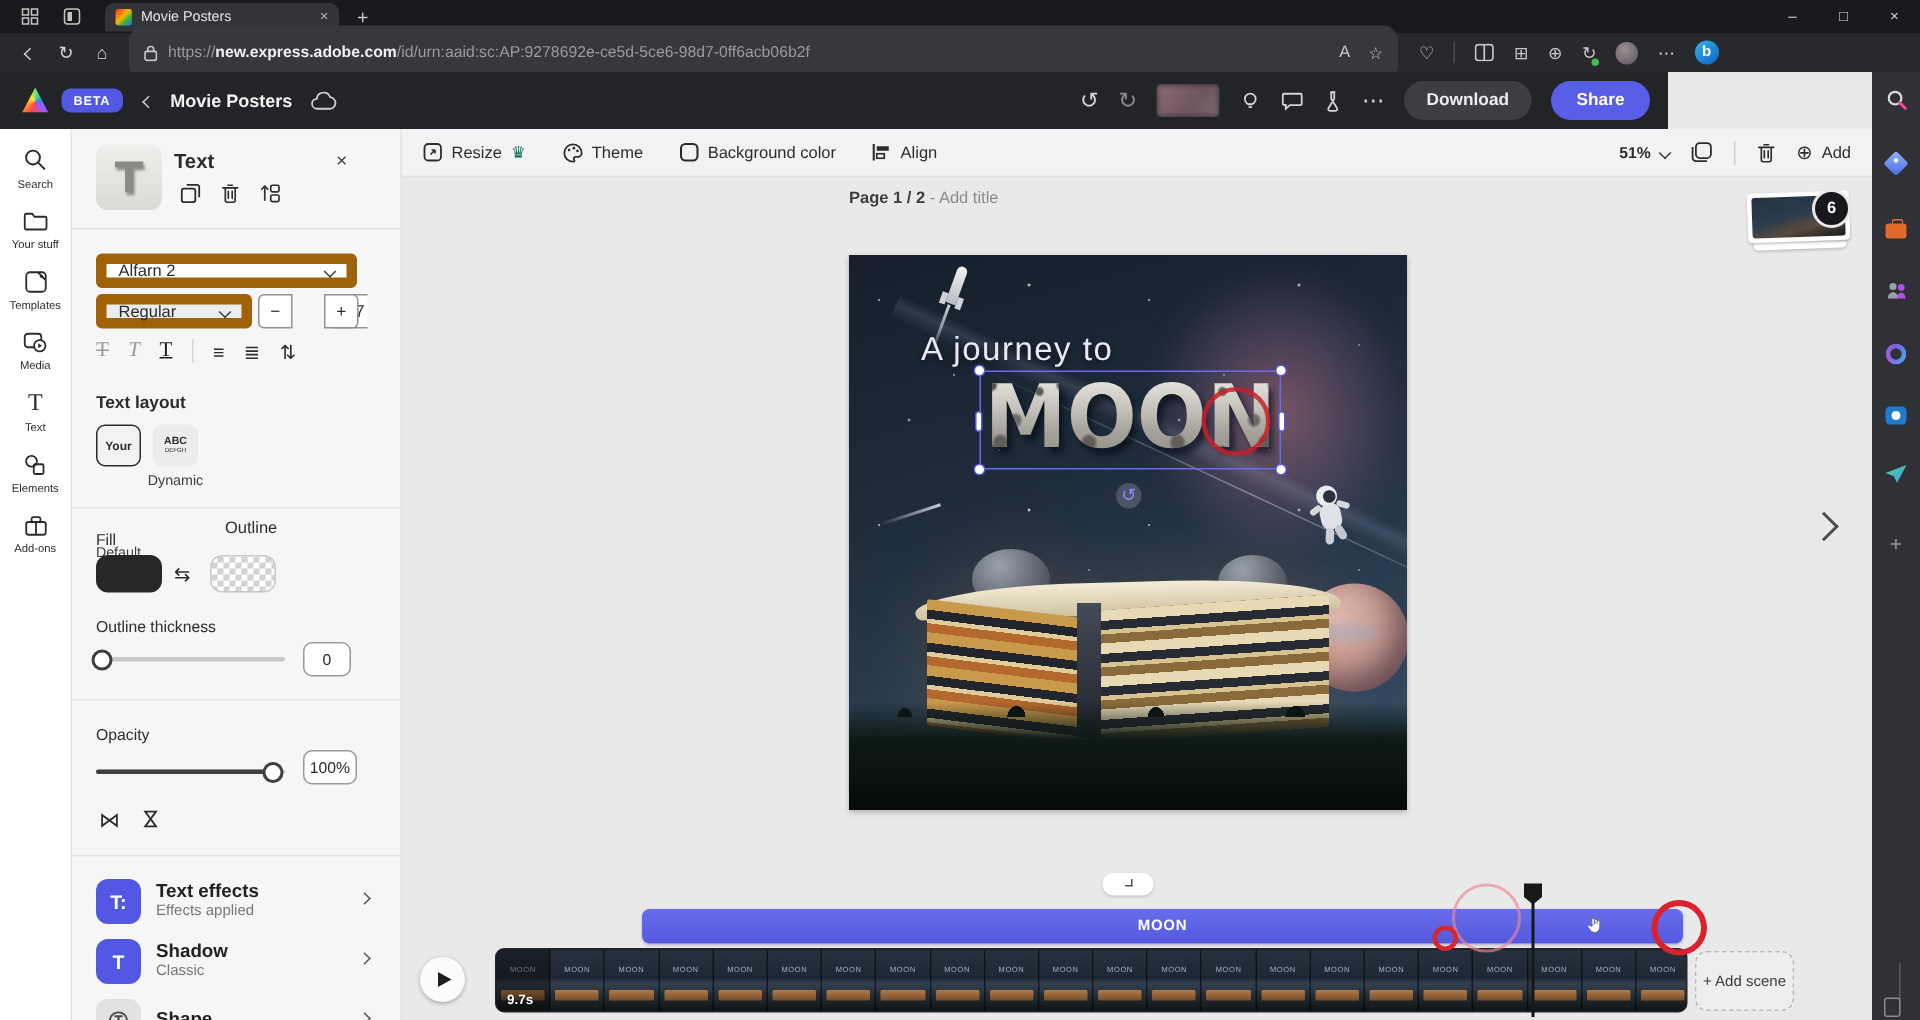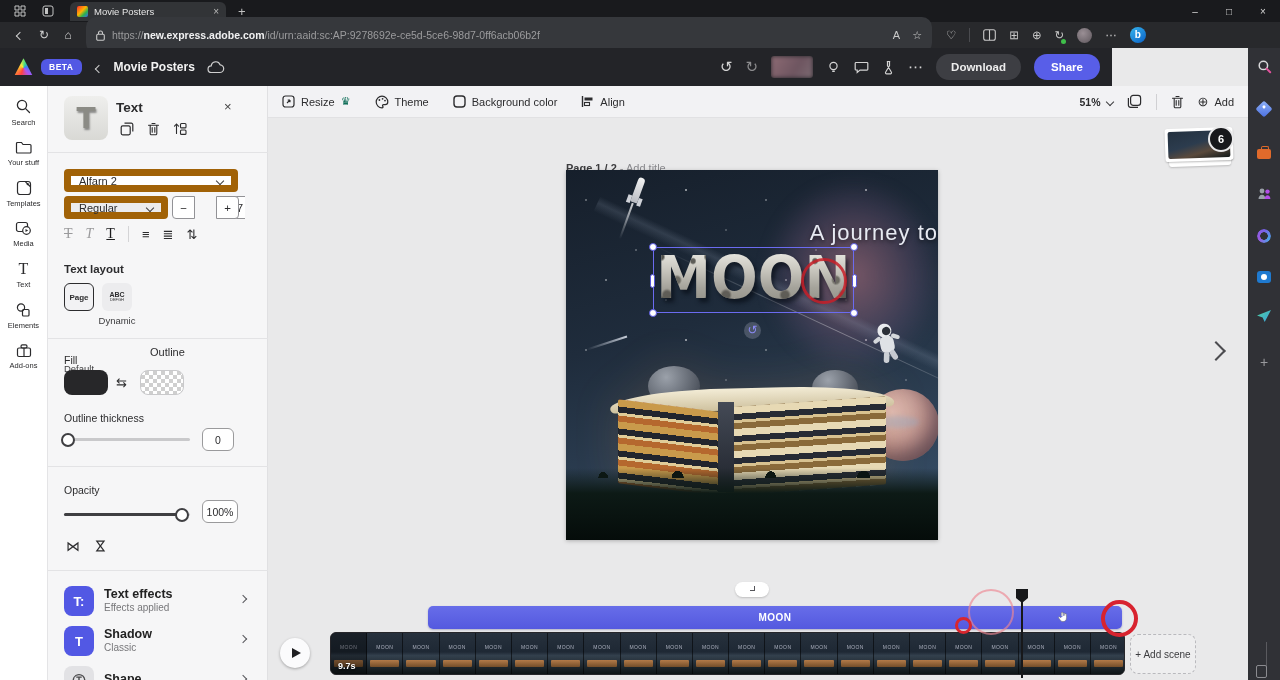--- a/index.html
+++ b/index.html
@@ -84,37 +84,37 @@
   .pchev { border-color:#55555a; }
 
   
   .canvas { position:absolute; top:86px; left:268px; width:980px; height:594px; background:#e9e9ea; }
   .ctoolbar { position:absolute; top:0; left:0; width:980px; height:32px; background:#f2f2f4; border-bottom:1px solid #e1e1e3; display:flex; align-items:center; padding:0 14px; gap:24px; font-size:11px; color:#2c2c2e; }
   .citem { display:flex; align-items:center; gap:6px; }
   .crown { color:#0f6e58; font-size:11px; }
   .ct-right { margin-left:auto; display:flex; align-items:center; gap:14px; }
   .zoomlbl { font-weight:bold; font-size:10.5px; }
 
-  .pagelabel { left:298px; top:40px; font-size:11px;margin-top:36px; }
+  .pagelabel { left:298px; top:40px; font-size:11px; }
   .pagelabel b { color:#3d3d3f; }
   .pagelabel span { color:#8a8a8e; }
 
   
   .poster { left:298px; top:84px; width:372px; height:370px; background:linear-gradient(165deg,#161f2b 0%,#1f2c3c 40%,#2b3d51 68%,#3a536d 100%); overflow:hidden; box-shadow:0 1px 4px rgba(0,0,0,.25); }
   .stars { position:absolute; inset:0 0 30% 0;
     background-image:radial-gradient(1px 1px at 20px 30px,#fff,transparent),radial-gradient(1px 1px at 70px 80px,rgba(255,255,255,.85),transparent),radial-gradient(1.4px 1.4px at 120px 20px,#fff,transparent),radial-gradient(1px 1px at 160px 60px,rgba(255,255,255,.7),transparent),radial-gradient(1.2px 1.2px at 40px 110px,rgba(255,255,255,.9),transparent),radial-gradient(1px 1px at 100px 130px,rgba(255,255,255,.6),transparent);
     background-size:180px 150px; }
   .nebula { position:absolute; right:-30px; top:-20px; width:230px; height:250px; background:radial-gradient(closest-side,rgba(208,130,146,.5),rgba(130,95,135,.25) 55%,transparent 78%); filter:blur(7px); }
   .beam { position:absolute; left:10px; top:70px; width:460px; height:120px; transform:rotate(25deg); background:linear-gradient(180deg,transparent 44%,rgba(190,205,228,.14) 50%,transparent 58%); }
   .beamline { position:absolute; left:60px; top:160px; width:420px; height:1px; transform:rotate(25deg); background:linear-gradient(90deg,transparent,rgba(255,255,255,.35),transparent); }
   .rocket { position:absolute; left:50px; top:6px; width:30px; height:70px; transform:rotate(20deg); }
   .rocket .body { position:absolute; left:11px; top:0; width:7px; height:26px; background:linear-gradient(180deg,#f2f2f2,#b9bcc2); border-radius:4px 4px 1px 1px; }
   .rocket .fin { position:absolute; top:20px; width:4px; height:8px; background:#cfd2d8; }
   .rocket .trail { position:absolute; left:13px; top:27px; width:2px; height:38px; background:linear-gradient(180deg,rgba(255,255,255,.8),transparent); }
-  .ptitle1 { position:absolute; left:0; top:50px; width:100%; text-align:right; color:#e7eaf2; font-size:22px; letter-spacing:1px; text-shadow:0 2px 4px rgba(0,0,0,.55); }
+  .ptitle1 { position:absolute; left:0; top:50px; width:100%; text-align:left; color:#e7eaf2; font-size:22px; letter-spacing:1px; text-shadow:0 2px 4px rgba(0,0,0,.55);padding-left:48px; }
   .moonword { position:absolute; left:87px; top:78px; width:201px; text-align:center; font-family:"DejaVu Sans",sans-serif; font-weight:bold; font-size:55px; line-height:60px; transform:scaleY(1.06);
     background:radial-gradient(circle at 8px 10px,rgba(72,72,66,.95) 2.5px,rgba(72,72,66,0) 4.5px),radial-gradient(circle at 24px 32px,rgba(95,93,85,.85) 3px,transparent 5px),radial-gradient(circle at 40px 14px,rgba(62,62,58,.8) 2px,transparent 3.5px),radial-gradient(circle at 14px 46px,rgba(84,82,76,.85) 3.5px,transparent 6px),radial-gradient(circle at 34px 54px,rgba(66,66,60,.8) 2px,transparent 3.5px),linear-gradient(180deg,#f1f0ea 0%,#cbc9c1 35%,#a5a39b 65%,#8b897f 100%);
     background-size:47px 41px,53px 47px,61px 37px,59px 53px,43px 57px,100% 100%;
     -webkit-background-clip:text; background-clip:text; color:transparent;
     filter:drop-shadow(3px 4px 2px rgba(4,8,16,.6)); }
   .selbox { position:absolute; left:87px; top:77px; width:201px; height:66px; border:1px solid #6b6bf0; }
   .handle { position:absolute; width:8px; height:8px; border-radius:50%; background:#fff; border:1.5px solid #5555dd; }
   .handle.pill { width:5px; height:14px; border-radius:3px; }
   .rotator { position:absolute; left:178px; top:152px; width:17px; height:17px; border-radius:50%; background:rgba(235,235,255,.2); color:#8a8af5; font-size:12px; line-height:16px; text-align:center; }
   .redcircle { position:absolute; border-radius:50%; }
@@ -383,21 +383,21 @@
     <span class="big" style="text-decoration:underline;color:#1c1c1e;">T</span>
     <span style="width:1px;height:16px;background:#d4d4d6;"></span>
     <span style="color:#2c2c2e;">≡</span>
     <span style="color:#2c2c2e;">≣</span>
     <span style="color:#2c2c2e;">⇅</span>
   </div>
   <div class="abs pdiv" style="top:168px;width:0"></div>
 
   <div class="abs sech" style="left:16px;top:177px">Text layout</div>
   <div class="abs laybox on" style="left:16px;top:197px;">
-    <span style="font-size:8px;font-weight:bold;">Page</span>
+    <span style="font-size:8px;font-weight:bold;">Your</span>
   </div>
   <div class="abs laybox" style="left:54px;top:197px;flex-direction:column;line-height:5px;">
     <span style="font-size:7px;font-weight:bold;">ABC</span>
     <span style="font-size:4px;">DEFGH</span>
   </div>
   <div class="abs" style="left:12px;top:229px;width:38px;text-align:center;font-size:9.5px;color:#3c3c3e;margin-top:48px;">Default</div>
   <div class="abs" style="left:50px;top:229px;width:38px;text-align:center;font-size:9.5px;color:#3c3c3e;">Dynamic</div>
   <div class="abs pdiv" style="top:252px"></div>
 
   <div class="abs" style="left:16px;top:268px;font-size:10.5px;">Fill</div>

